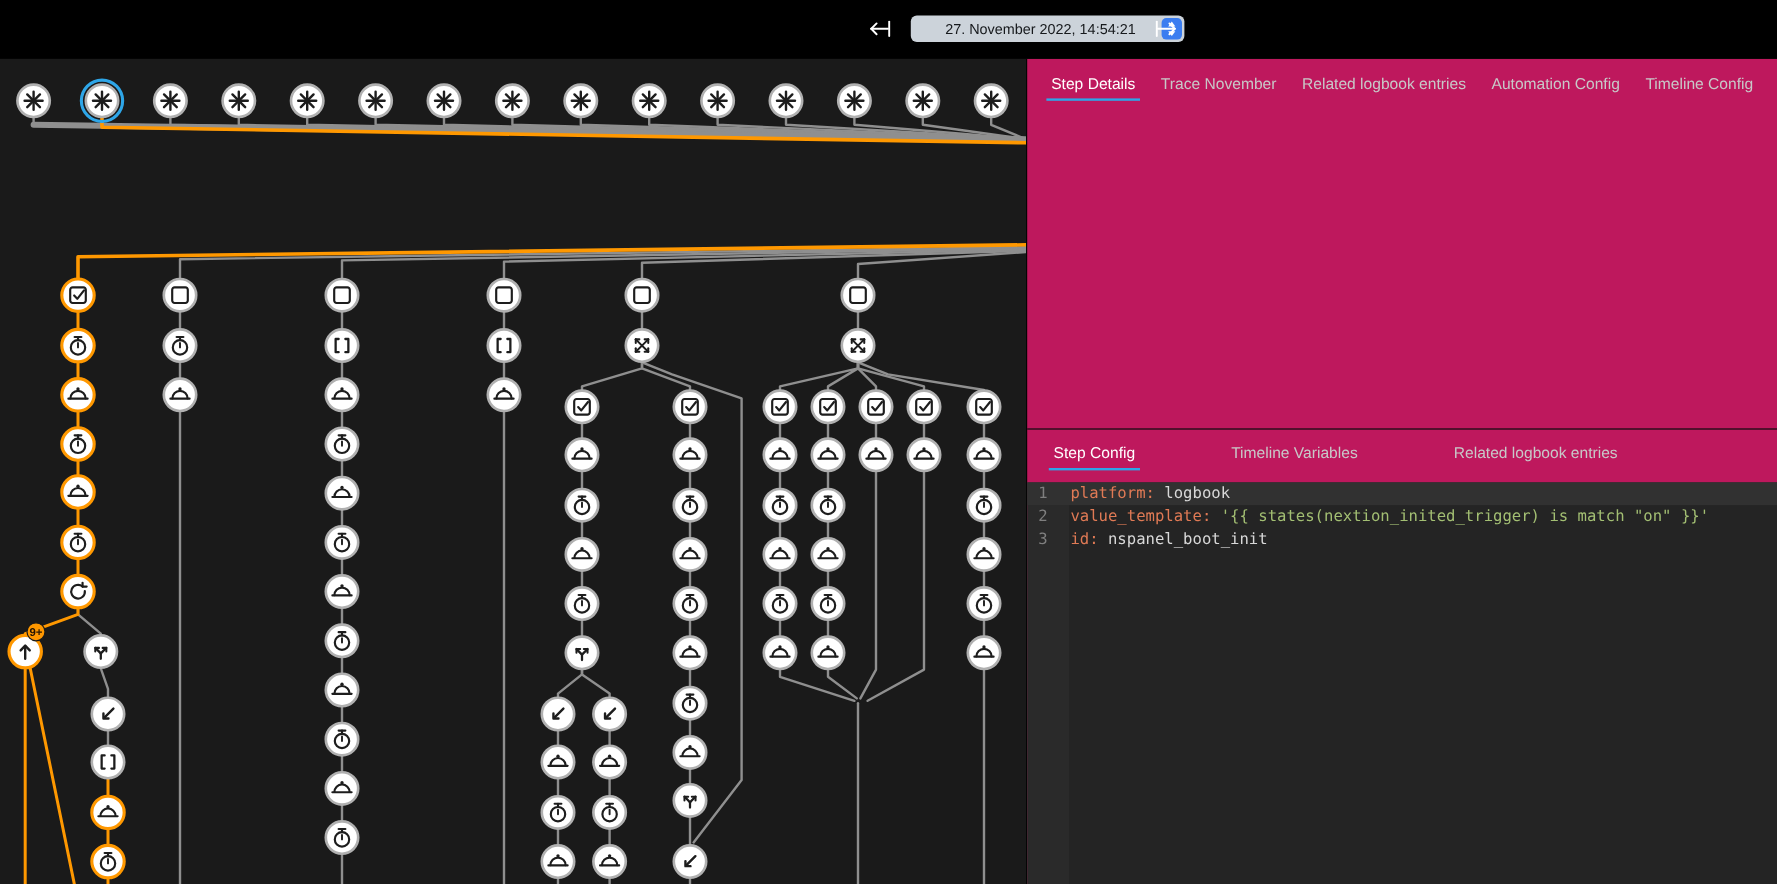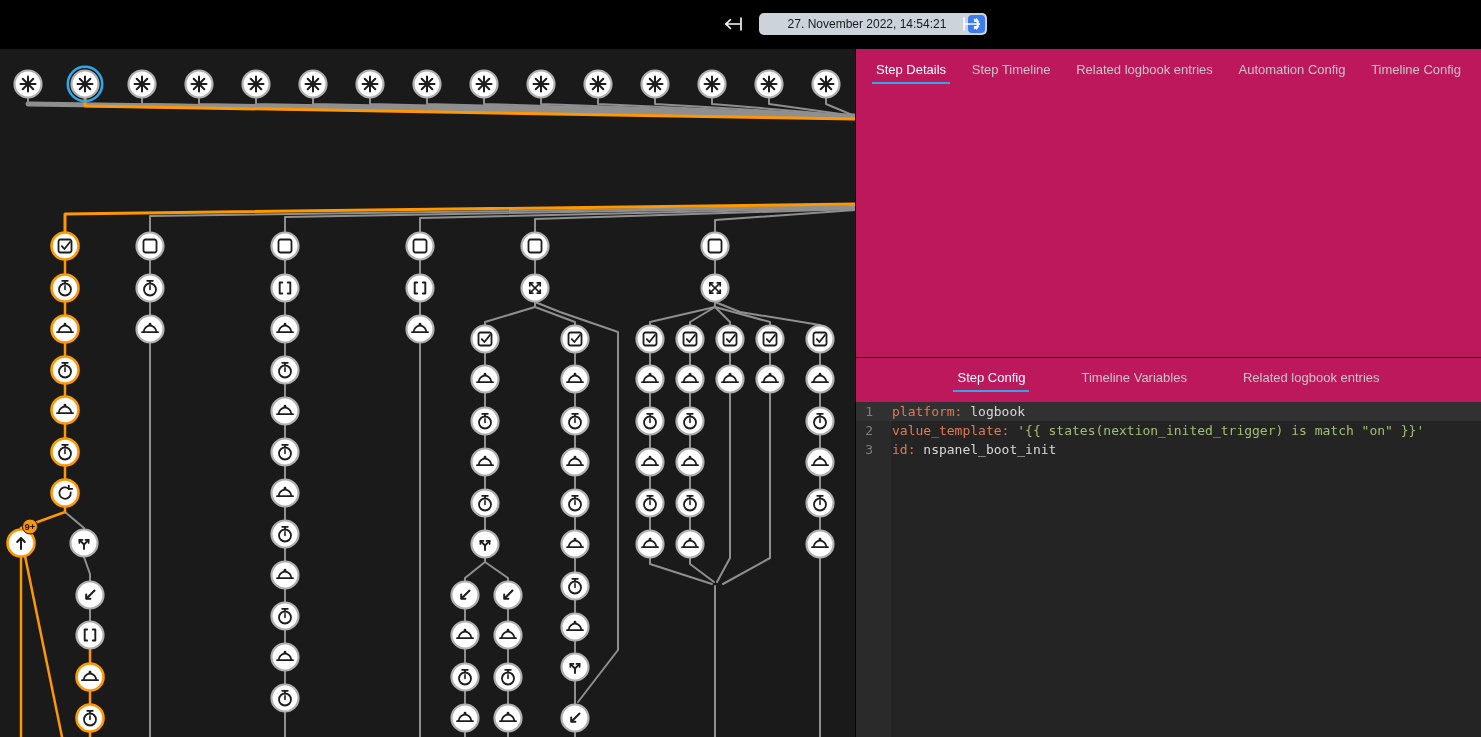--- a/index.html
+++ b/index.html
@@ -35,21 +35,21 @@
   .badge{fill:var(--active);stroke:#191919;stroke-width:1}
   .badgetext{fill:#241503;font:bold 9.5px "Liberation Sans",sans-serif;text-anchor:middle}
   .node{cursor:pointer}
 
   
   .right{position:absolute;top:49px;left:855px;right:0;bottom:0;background:#be185d;border-left:1px solid #050505}
   .panel-top{position:absolute;top:0;left:0;right:0;height:308px;padding-top:7px}
   .panel-bottom{position:absolute;top:308px;left:0;right:0;bottom:0;border-top:1px solid #0c0c0c;padding-top:6px}
   .tabs{display:flex;align-items:stretch;height:28px;font-size:13px;color:#c8c8c8}
   .tabs-spread{justify-content:space-between;padding:0 16px}
-  .tabs-left{justify-content:center;gap:48px;padding:0 18px}
+  .tabs-left{justify-content:flex-start;gap:72px;padding:0 18px}
   .tab{display:flex;align-items:center;padding:0 4px;border-bottom:2px solid transparent;cursor:pointer;white-space:nowrap}
   .tab.active{color:#fff;border-bottom-color:var(--accent)}
   .executed{margin:20px 0 0 15px;font-size:14.5px;color:#e4e4e4}
 
   
   .code{position:absolute;top:44px;left:0;right:0;bottom:0;
         background:linear-gradient(90deg,#2a2a2a 35px,#242424 35px);
         font-family:"DejaVu Sans Mono",monospace;font-size:13px;line-height:19px;cursor:text}
   .crow{display:flex}
   .crow.active{background:#313131}
@@ -984,21 +984,21 @@
           <circle cx="0" cy="-4.8" r="1.4" class="fill"></circle>
         </g>
       </g>
     </svg>
 </div>
 
 <div class="right">
   <div class="panel-top">
     <div class="tabs tabs-spread" id="tabs-details">
         <div class="tab active">Step Details</div>
-        <div class="tab">Step Timeline</div>
+        <div class="tab">Trace November</div>
         <div class="tab">Related logbook entries</div>
         <div class="tab">Automation Config</div>
         <div class="tab">Timeline Config</div>
       </div>
   </div>
   <div class="panel-bottom">
     <div class="tabs tabs-left" id="tabs-config">
         <div class="tab active">Step Config</div>
         <div class="tab">Timeline Variables</div>
         <div class="tab">Related logbook entries</div>

